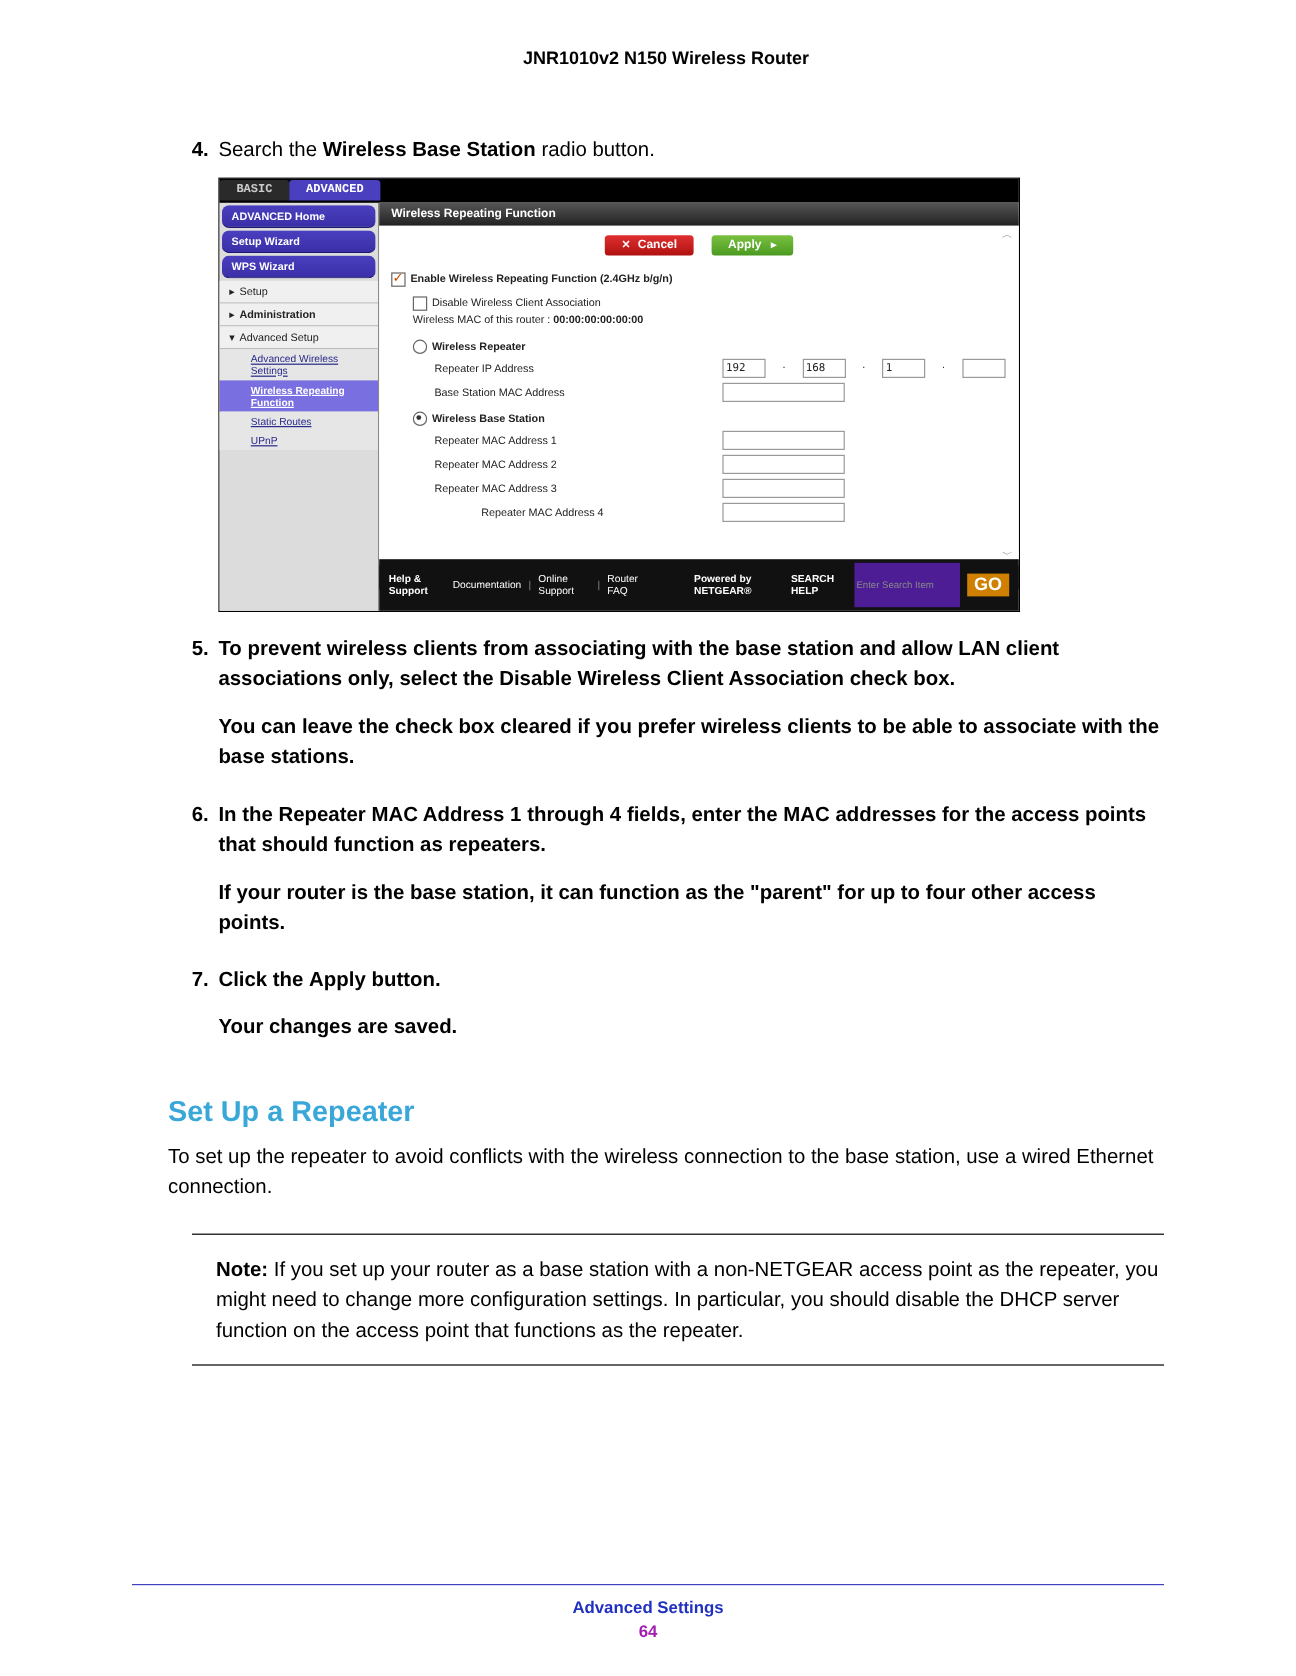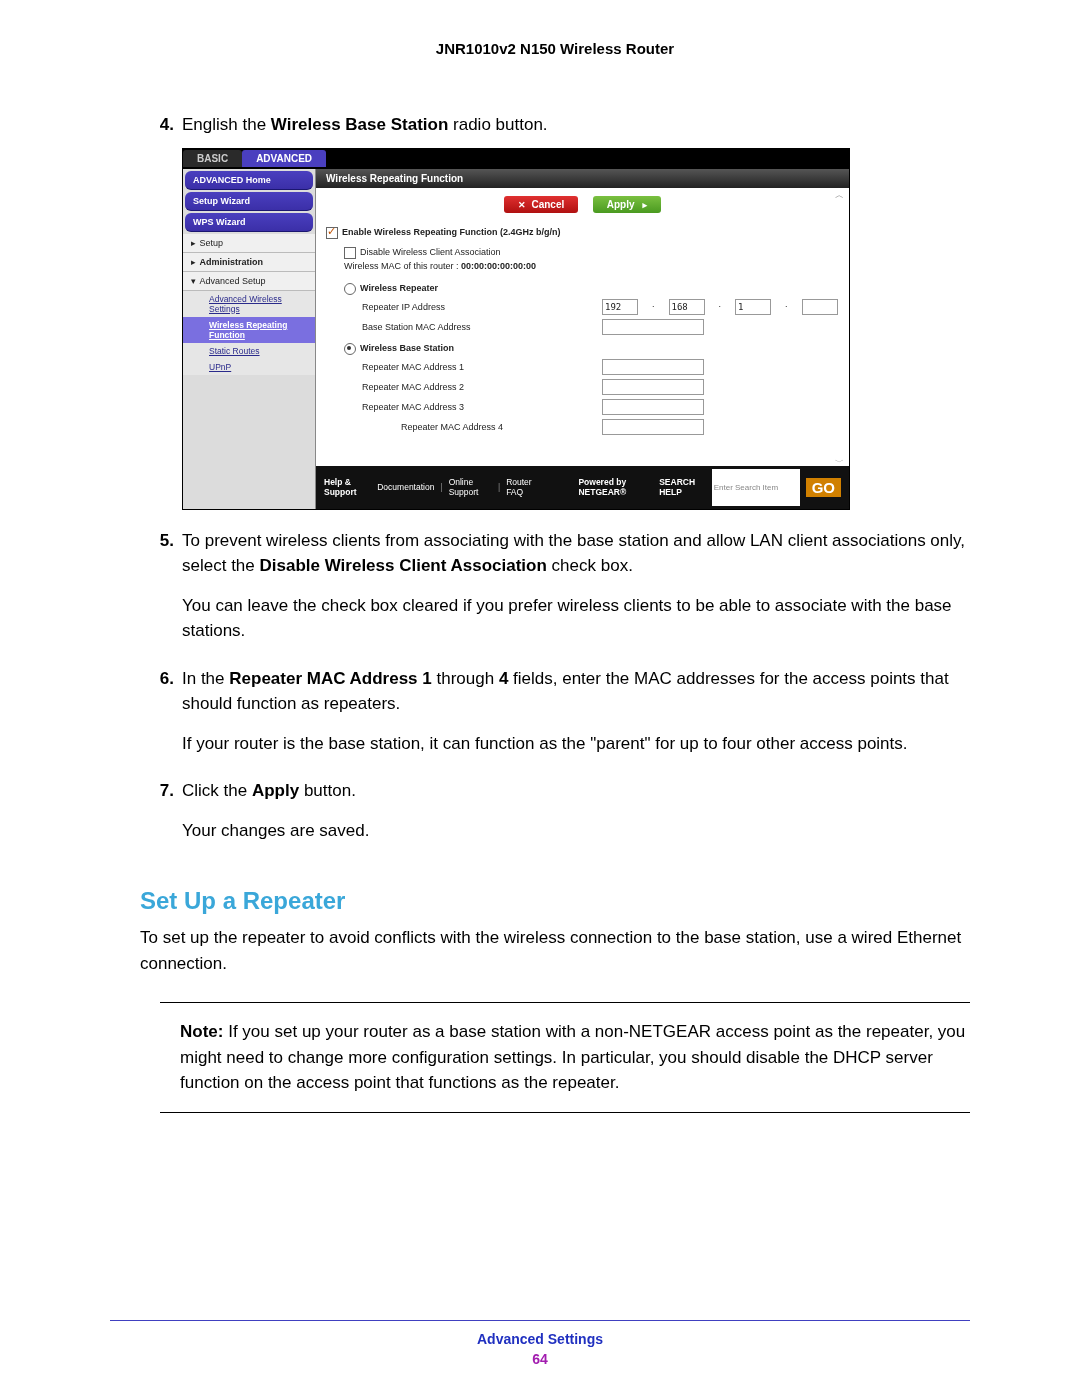--- a/index.html
+++ b/index.html
@@ -1,24 +1,24 @@
 <!DOCTYPE html>
 <html><head>
 <meta charset="utf-8">
 <style>
 html,body{margin:0;padding:0;background:#fff;font-family:Arial,Helvetica,sans-serif;color:#000;}
 .page{width:1080px;min-height:1397px;margin:0 auto;padding:40px 110px 0 140px;box-sizing:border-box;position:relative;}
 .doc-header{text-align:center;font-weight:bold;font-size:15px;margin-bottom:55px;}
 .ol-row{display:flex;margin-bottom:8px;font-size:17px;line-height:1.5;}
 .ol-num{width:34px;flex-shrink:0;font-weight:bold;text-align:right;padding-right:8px;}
 .ol-body{flex:1;}
-.ol-body p{margin:0 0 14px 0;}
+.ol-body p{margin:0 0 14px 0;font-weight:bold;}
 .screenshot{margin:10px 0 18px 42px;width:666px;border:1px solid #000;background:#fff;font-family:Verdana,Arial,sans-serif;font-size:9px;position:relative;}
 .tab-bar{background:#000;display:flex;align-items:center;height:20px;position:relative;}
-.tab{display:inline-block;padding:3px 14px;color:#ccc;font-weight:bold;font-size:10px;border-top-left-radius:3px;border-top-right-radius:3px;}
+.tab{display:inline-block;padding:3px 14px;color:#ccc;font-weight:bold;font-size:10px;border-top-left-radius:3px;border-top-right-radius:3px;font-family:Liberation Mono, monospace;}
 .tab.inactive{background:#2a2a2a;}
 .tab.active{background:#4a3fbf;color:#fff;}
 .lang-dd{position:absolute;right:6px;top:2px;width:70px;height:14px;background:#fff;border:1px solid #999;font-size:9px;padding:0 12px 0 4px;box-sizing:border-box;margin-top:24px;}
 .lang-dd:after{content:"";position:absolute;right:3px;top:4px;border-left:3px solid transparent;border-right:3px solid transparent;border-top:4px solid #333;}
 .router-body{display:flex;height:340px;}
 .sidebar{width:132px;background:#dcdcdc;border-right:1px solid #888;}
 .sb-item{background:linear-gradient(#4a3fbf,#3b2fa8);color:#fff;font-weight:bold;padding:4px 8px;border-bottom:1px solid #1b1670;border-radius:6px;margin:2px;}
 .sb-plain{background:#f0f0f0;color:#222;font-size:9px;padding:4px 8px;border-bottom:1px solid #bbb;}
 .sb-plain .tri{display:inline-block;margin-right:4px;}
 .sb-sub{padding:3px 8px 3px 26px;font-size:8.5px;color:#2a2a8b;text-decoration:underline;background:#e6e6e6;}
@@ -43,41 +43,41 @@
 .ip-oct{width:30px;height:14px;border:1px solid #999;background:#fff;font-family:monospace;font-size:9px;padding:0 2px;display:flex;align-items:center;}
 .help-bar{position:absolute;left:0;right:0;bottom:18px;background:linear-gradient(#555,#222);color:#fff;font-size:9px;padding:3px 8px;display:flex;align-items:center;}
 .help-q{display:inline-flex;width:14px;height:14px;border-radius:50%;background:#4a9a20;color:#fff;align-items:center;justify-content:center;font-weight:bold;margin-right:6px;}
 .help-bar .shlink{margin-left:auto;font-style:italic;text-decoration:underline;font-size:8.5px;}
 .help-bar .up-arrow{margin-left:100px;color:#aaa;}
 .footer-bar{position:absolute;left:0;right:0;bottom:0;background:#111;color:#fff;font-size:8.5px;padding:3px 8px;display:flex;align-items:center;gap:6px;}
 .footer-bar .hl{font-weight:bold;}
 .footer-bar .sep{color:#888;}
 .footer-bar .pow{margin-left:32px;}
 .footer-bar .srch-lbl{margin-left:auto;font-weight:bold;}
-.srch-box{width:110px;height:13px;background:#ffffff;color:#888;font-size:8px;padding:12px 2px;display:flex;align-items:center;}
+.srch-box{width:110px;height:13px;background:#4c1d95;color:#888;font-size:8px;padding:12px 2px;display:flex;align-items:center;}
 .go-btn{background:#d08000;color:#fff;font-weight:bold;padding:1px 6px;font-size:15px;}
 .sb-scroll{position:absolute;right:0;top:20px;width:14px;color:#888;}
 .sb-scroll-b{position:absolute;right:0;bottom:40px;width:14px;color:#888;}
 h2.section{color:#3aa7d9;font-size:24px;font-weight:bold;margin:30px 0 10px 0;}
 .body-text{font-size:17px;line-height:1.5;margin-bottom:20px;}
 .note-block{border-top:1.5px solid #000;border-bottom:1.5px solid #000;padding:16px 0 16px 20px;margin:26px 0 26px 20px;font-size:17px;line-height:1.5;}
 .page-footer{position:absolute;left:110px;right:110px;bottom:30px;border-top:1px solid #4040c0;text-align:center;padding-top:10px;}
 .page-footer .t{color:#2030c0;font-weight:bold;font-size:14px;}
 .page-footer .n{color:#a21caf;font-weight:bold;font-size:14px;margin-top:4px;}
 </style>
 </head>
 <body>
 
 <div class="page">
   <div class="doc-header">JNR1010v2 N150 Wireless Router</div>
 
   <div class="ol-row">
     <div class="ol-num">4.</div>
     <div class="ol-body">
-      <span>English the </span><b>Wireless Base Station</b><span> radio button.</span>
+      <span>Search the </span><b>Wireless Base Station</b><span> radio button.</span>
     </div>
   </div>
 
   <div class="screenshot">
     <div class="tab-bar">
       <span class="tab inactive">BASIC</span>
       <span class="tab active">ADVANCED</span>
       <div class="lang-dd">English</div>
     </div>
     <div class="router-body">

